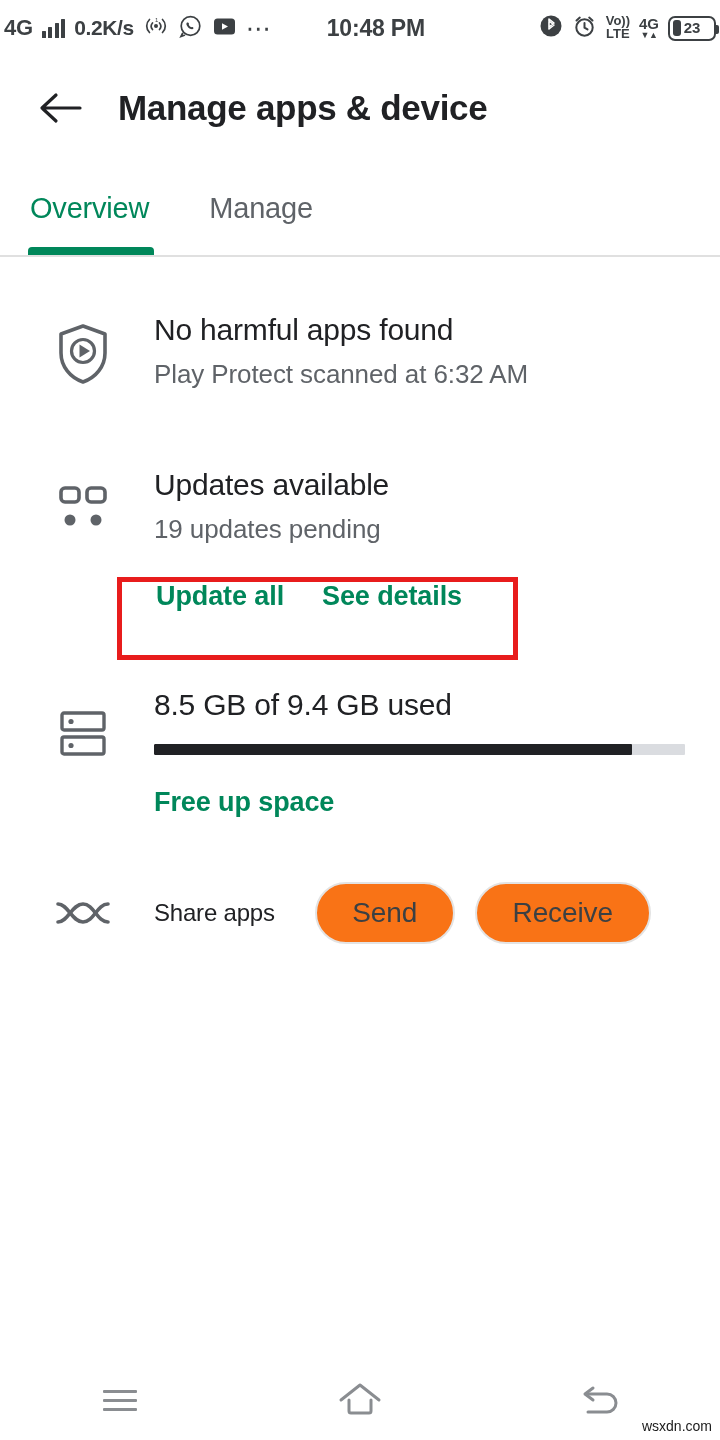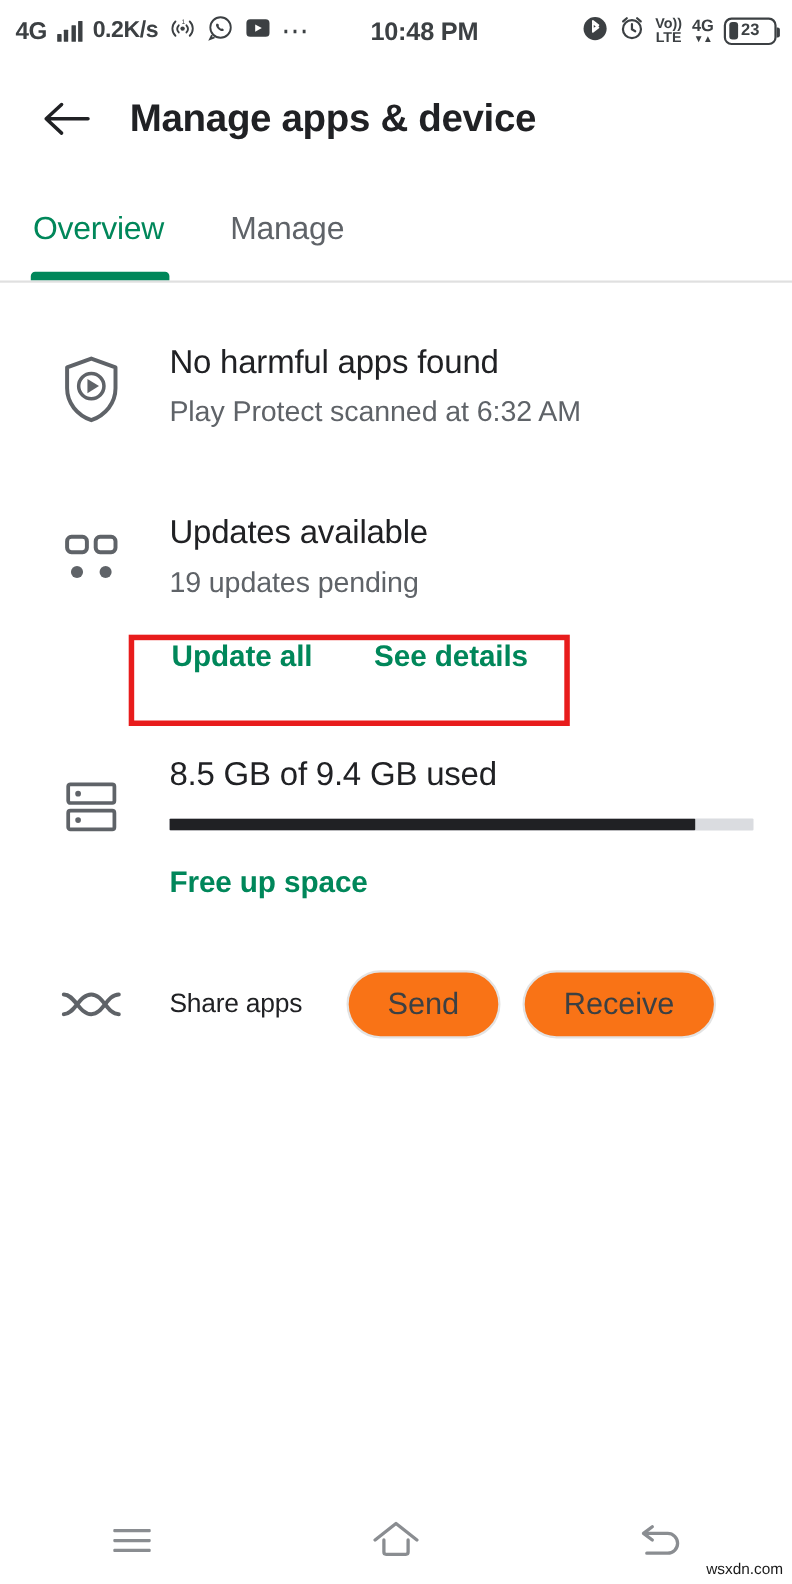--- a/index.html
+++ b/index.html
@@ -18,21 +18,21 @@
   }
 
   
   .status-bar {
     position: absolute;
     top: 0; left: 0;
     width: 720px;
     height: 56px;
     display: flex;
     align-items: center;
-    padding: 0 14px;
+    padding: 0 4px;
     box-sizing: border-box;
     color: #3c4043;
   }
   .status-left {
     display: flex;
     align-items: center;
     gap: 9px;
   }
   .status-center {
     flex: 1;
@@ -231,21 +231,21 @@
   
   .sec-protect { padding-top: 56px; }
   .sec-protect .row-icon { padding-top: 10px; }
 
   
   .sec-updates { padding-top: 66px; }
   .sec-updates .row-icon { padding-top: 16px; }
   .update-actions {
     display: flex;
     align-items: center;
-    gap: 56px;
+    gap: 38px;
     margin-top: 36px;
     padding-left: 2px;
   }
 
   
   .annotation-box {
     position: absolute;
     border: 5px solid #e81c1c;
     box-sizing: border-box;
     pointer-events: none;

